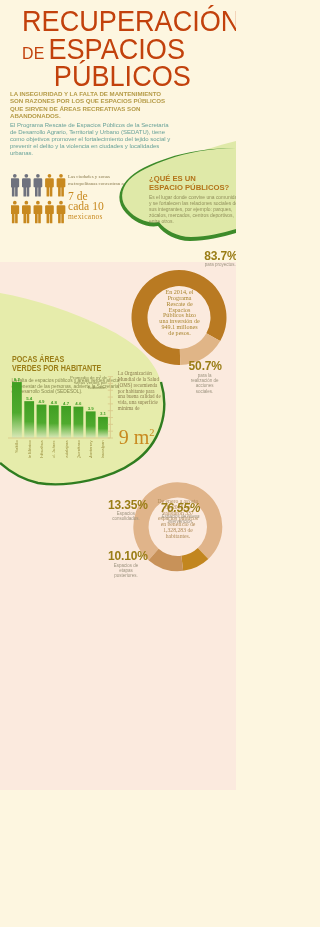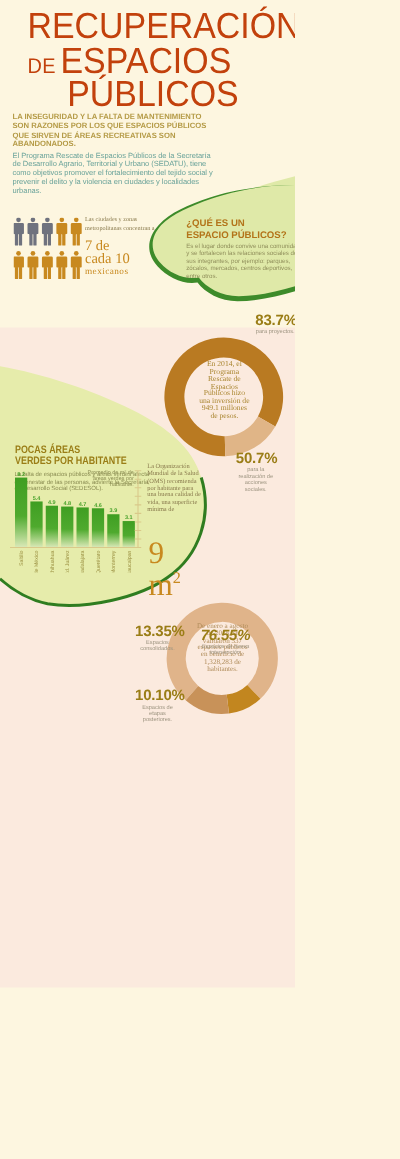--- a/index.html
+++ b/index.html
@@ -46,21 +46,21 @@
   #pocas .pb{font-size:4.8px;color:#8a8c52;line-height:5.8px;width:110px;margin-top:4.2px;letter-spacing:-0.02px;}
 
   
   #chart{position:absolute;left:8px;top:374px;width:108px;height:84px;z-index:5;}
   #chartcap{position:absolute;left:62px;top:375.2px;width:45px;text-align:right;font-size:4.35px;
             line-height:5.1px;color:#8a8c52;z-index:6;}
 
   
   #oms{position:absolute;left:117.8px;top:371.4px;width:44px;z-index:5;}
   #oms .ot{font-size:5.1px;line-height:5.75px;color:#8a7b4e;font-family:"Liberation Serif",serif;}
-  #oms .ov{font-size:25px;line-height:19px;color:#c8891f;font-family:"Liberation Serif",serif;margin-top:21px;margin-left:1px;}
+  #oms .ov{font-size:20px;line-height:19px;color:#c8891f;font-family:"Liberation Serif",serif;margin-top:11px;margin-left:1px;}
   #oms .ov sup{font-size:0.52em;vertical-align:0.75em;}
 
   
   .dcenter{position:absolute;text-align:center;font-family:"Liberation Serif",serif;
            color:#a9852f;z-index:6;}
   #dc1{left:159px;top:289.8px;width:41px;font-size:6.1px;line-height:5.9px;}
   #dc2{left:156px;top:499px;width:44px;font-size:5.7px;line-height:5.75px;color:#b08c5a;}
 
   
   .pct{position:absolute;z-index:6;}

